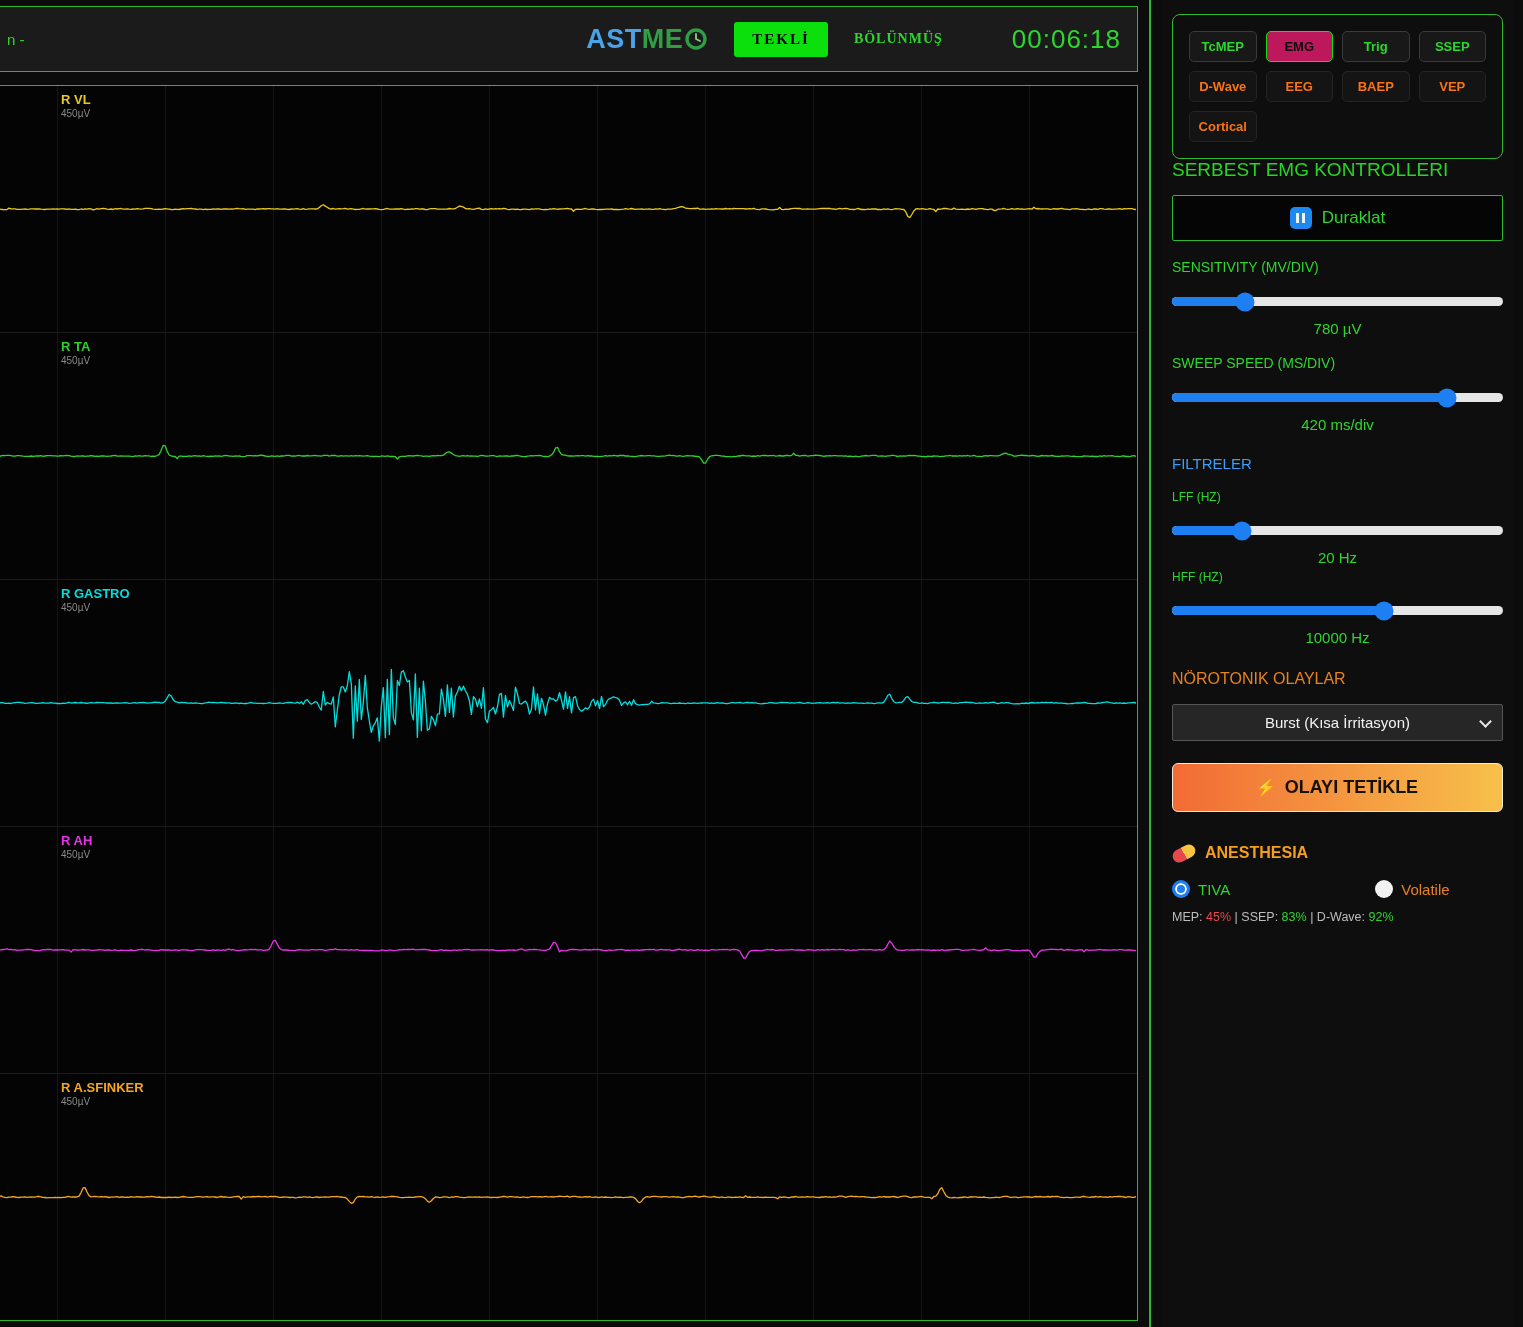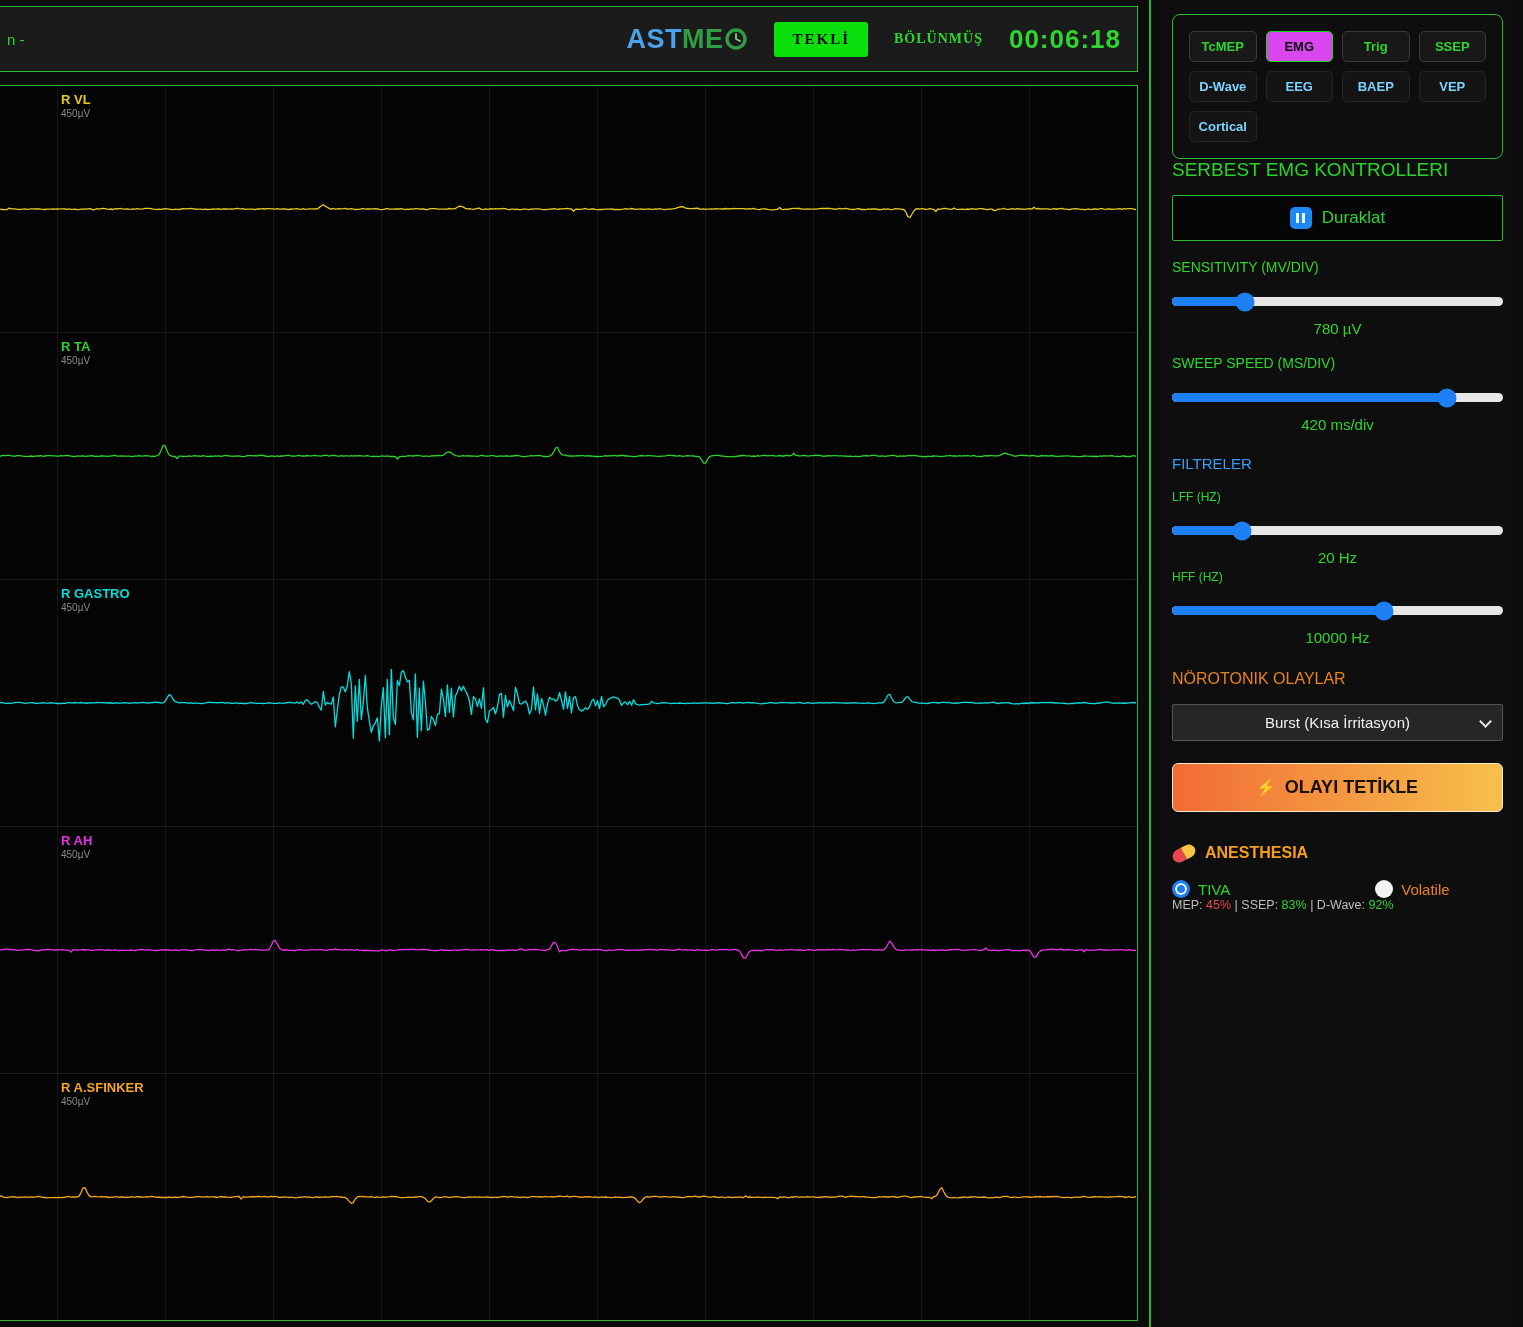--- a/index.html
+++ b/index.html
@@ -16,21 +16,21 @@
   .logo { display:flex; align-items:center; font-weight:bold; font-size:27px; letter-spacing:.5px; }
   .logo .l-blue { color:#4aa3e8; }
   .logo .l-green { color:#2f9e44; }
   .logo .clock { width:24px; height:24px; margin-left:1px; }
   .btn-single { background:#0ce00c; color:#0a0a0a; border:none; border-radius:3px;
     font-family:"Liberation Serif", serif; font-weight:bold; font-size:15px;
     letter-spacing:2px; padding:9px 18px; cursor:pointer; }
   .btn-split { background:transparent; border:none; color:#2fd52f;
     font-family:"Liberation Serif", serif; font-weight:bold; font-size:14px;
     letter-spacing:1px; cursor:pointer; }
-  .timer { color:#2fd52f; font-size:26px; font-weight:bold; letter-spacing:1px; }
+  .timer { color:#2fd52f; font-size:26px; font-weight:normal; letter-spacing:1px;margin-left:43px; }
 
   
   .trace-area { position:absolute; left:-2px; top:85px; width:1140px; height:1236px;
     background:#040404; border:1px solid #2db82d; display:flex; flex-direction:column;
     background-image:linear-gradient(to right, #161616 1px, transparent 1px);
     background-size:108px 100%; background-position:58px 0; }
   .channel { position:relative; flex:1 1 0; }
   .channel + .channel { border-top:1px solid #1b1b1b; }
   .ch-label { position:absolute; left:62px; top:6px; z-index:2; line-height:1.25; }
   .ch-name { font-size:13px; font-weight:bold; }
@@ -42,22 +42,22 @@
 
   
   .right-panel { position:absolute; left:1162px; top:0; width:351px; height:1327px;
     background:#0e0e0e; padding:14px 10px 0 10px; color:#2fd52f; }
 
   .tabs-box { border:1px solid #2db82d; border-radius:8px; padding:16px;
     display:grid; grid-template-columns:repeat(4,1fr); gap:9px; }
   .tab-btn { height:31px; border-radius:5px; border:1px solid #3a3a3a; background:#181818;
     color:#2fd52f; font-size:13px; font-weight:bold; cursor:pointer;
     font-family:"Liberation Sans", sans-serif; }
-  .tab-btn.active { background:#d946ef; color:#0a0a0a; border-color:#12e012; }
-  .tab-btn.disabled { color:#7dd3fc; border-color:#242424; background:#141414; cursor:default; }
+  .tab-btn.active { background:#be185d; color:#0a0a0a; border-color:#12e012; }
+  .tab-btn.disabled { color:#f97316; border-color:#242424; background:#141414; cursor:default; }
 
   .section-title { font-size:19px; font-weight:normal; color:#28d428; }
   .pause-btn { margin-top:14px; width:100%; height:46px; background:#050505;
     border:1px solid #2db82d; border-radius:2px; display:flex; align-items:center;
     justify-content:center; gap:10px; color:#2fd52f; font-size:17px; cursor:pointer;
     font-family:"Liberation Sans", sans-serif; }
   .pause-icon { width:22px; height:22px; background:#1e88f2; border-radius:5px;
     display:flex; align-items:center; justify-content:center; gap:3px; }
   .pause-icon i { display:block; width:3px; height:10px; background:#eaf4ff; }
 
@@ -93,21 +93,21 @@
     background:linear-gradient(90deg,#e5484d 0 50%,#f5c542 50% 100%); }
   .anes-title { color:#f59f1a; font-size:16px; font-weight:bold; }
   .radio-row { margin-top:18px; display:flex; align-items:center; }
   .radio-opt { display:flex; align-items:center; gap:8px; cursor:pointer; }
   .radio-opt.second { margin-left:145px; }
   .radio-circle { width:18px; height:18px; border-radius:50%; background:#f2f2f2; }
   .radio-opt.checked .radio-circle { background:#fff;
     border:3px solid #1d7ff2; box-shadow:inset 0 0 0 2px #fff; background:#1d7ff2; }
   .radio-label-tiva { color:#2fd52f; font-size:15px; }
   .radio-label-vol { color:#e8821e; font-size:15px; }
-  .stats-line { font-size:12.5px; color:#bdbdbd; }
+  .stats-line { margin-top:12px; font-size:12.5px; color:#bdbdbd; }
   .stats-line .sep { color:#bdbdbd; }
 </style>
 </head>
 <body>
 
 <div class="stage">
 
   <div class="top-bar">
     <span class="patient-label">n -</span>
     <div class="top-right">

